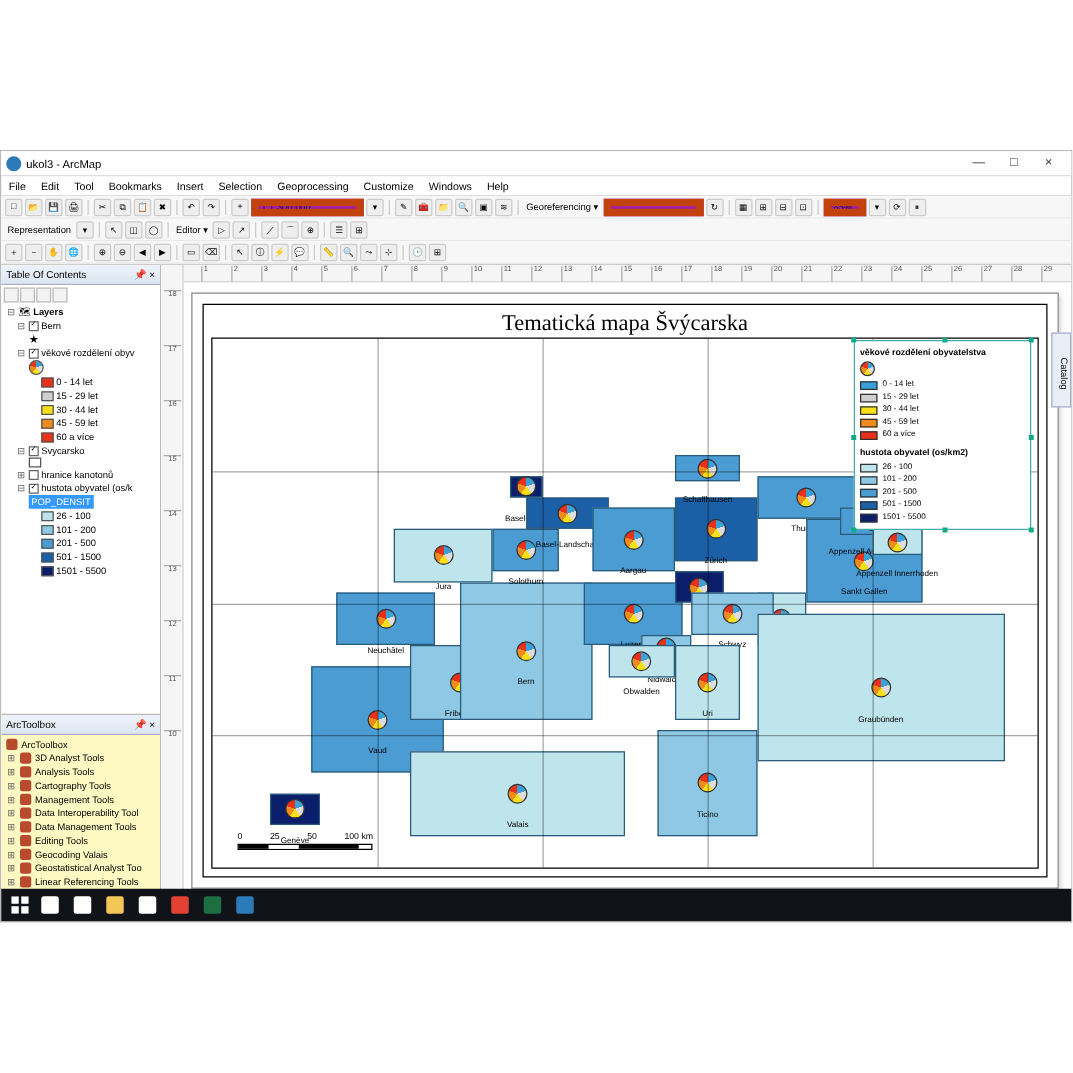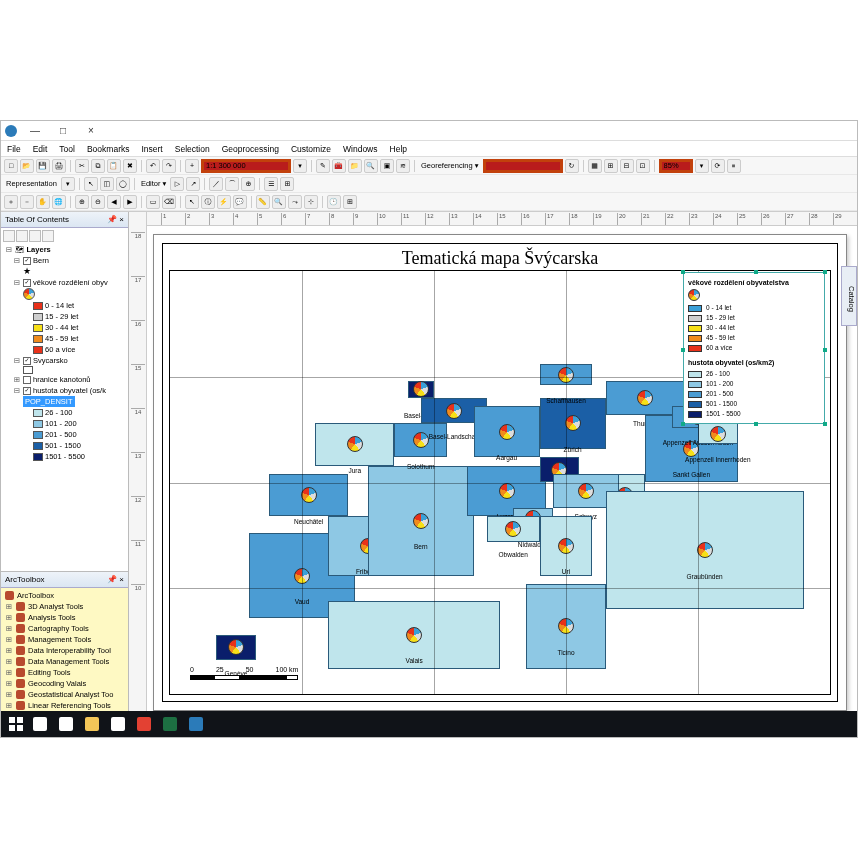--- a/index.html
+++ b/index.html
@@ -14,21 +14,21 @@
   .titlebar .title { flex: 1; font-size: 9px; }
   .titlebar .win-btn { width: 28px; height: 18px; display: flex; align-items: center; justify-content: center; font-size: 10px; color: #333; }
   
   .menubar { height: 16px; display: flex; align-items: center; padding: 0 4px; gap: 8px; font-size: 8.5px; border-bottom: 1px solid #ddd; }
   .menubar span { padding: 1px 2px; }
   
   .toolbars { display: flex; flex-direction: column; border-bottom: 1px solid #ccc; }
   .toolbar-row { height: 18px; display: flex; align-items: center; padding: 0 3px; gap: 2px; border-bottom: 1px solid #e8e8e8; background: #f7f7f7; }
   .tb-btn { width: 14px; height: 14px; background: #eee; border: 1px solid #ccc; border-radius: 2px; display: inline-flex; align-items: center; justify-content: center; font-size: 7px; }
   .tb-sep { width: 1px; height: 12px; background: #ccc; margin: 0 2px; }
-  .tb-input { height: 14px; font-size: 7.5px; border: 3px solid #c2410c; padding: 0 2px; background: #b91c1c; }
+  .tb-input { height: 14px; font-size: 7.5px; border: 6px solid #c2410c; padding: 0 2px; background: #a21caf; }
   .tb-label { font-size: 7.5px; padding: 0 2px; }
   
   .main { flex: 1; display: flex; overflow: hidden; justify-content: center; }
   .left-col { width: 128px; display: flex; flex-direction: column; border-right: 1px solid #bbb; }
   .panel-header { height: 16px; background: linear-gradient(#eef3f9,#dbe6f2); border-bottom: 1px solid #aac; display: flex; align-items: center; padding: 0 4px; font-size: 8px; font-weight: 500; }
   .panel-header .pin { margin-left: auto; font-size: 8px; }
   .toc { flex: 1; overflow: hidden; background: #fff; font-size: 7.5px; padding: 2px; }
   .toc-btns { display: flex; gap: 1px; margin-bottom: 2px; }
   .toc-btns div { width: 12px; height: 12px; border: 1px solid #bbb; background: #f3f3f3; }
   .tree-item { display: flex; align-items: center; gap: 2px; padding: 0 0 0 2px; line-height: 11px; }
@@ -95,20 +95,21 @@
 </head>
 <body>
 
 <div class="letterbox-top"></div>
 <div class="letterbox-bottom"></div>
 
 <div class="app">
 
   <div class="titlebar">
     <div class="app-icon"></div>
+    <div class="title">ukol3 - ArcMap</div>
     <div class="win-btn">—</div>
     <div class="win-btn">□</div>
     <div class="win-btn">×</div>
   </div>
 
   <div class="menubar">
     <span>File</span>
     <span>Edit</span>
     <span>Tool</span>
     <span>Bookmarks</span>

